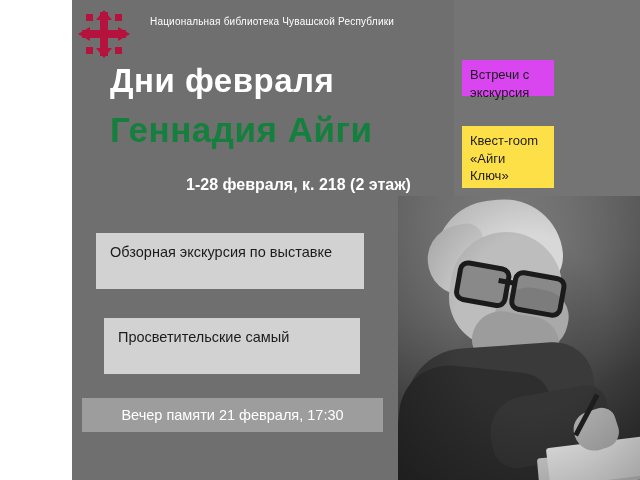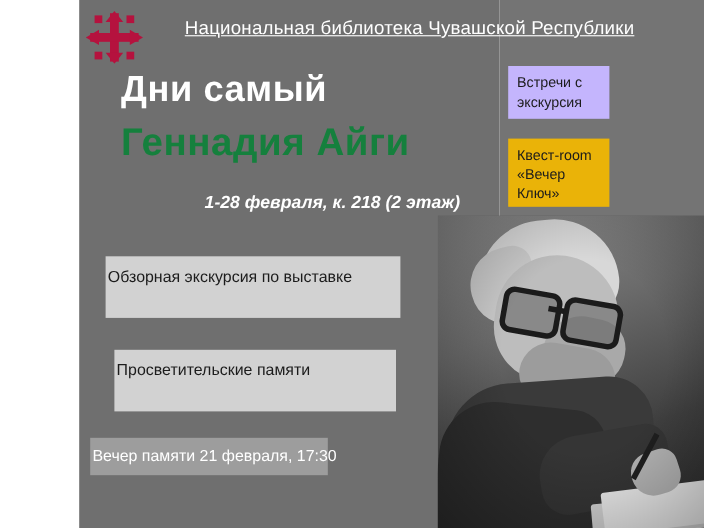--- a/index.html
+++ b/index.html
@@ -202,27 +202,26 @@
   .logo {
     position: absolute;
     left: 78px;
     top: 10px;
     width: 52px;
     height: 48px;
   }
 
   .org-line {
     position: absolute;
-    left: 168px;
+    left: 150px;
     top: 16px;
-    font-size: 17px;
+    font-size: 10px;
     color: #ffffff;
     letter-spacing: 0.2px;
     white-space: nowrap;
-    text-decoration: underline;
   }
 
   .title1 {
     position: absolute;
     left: 110px;
     top: 62px;
     font-size: 33px;
     font-weight: bold;
     color: #ffffff;
     letter-spacing: 0.5px;
@@ -236,48 +235,47 @@
     font-weight: bold;
     color: #15803d;
     letter-spacing: 0.5px;
     white-space: nowrap;
   }
   .subtitle {
     position: absolute;
     left: 186px;
     top: 176px;
     font-size: 16px;
-    font-style: italic;
     font-weight: bold;
     color: #ffffff;
     white-space: nowrap;
   }
 
   
   .box {
     position: absolute;
     background: #d2d2d2;
     color: #1c1c1c;
     font-size: 14.5px;
     line-height: 1.35;
-    padding: 10px 2px;
+    padding: 10px 14px;
     box-sizing: border-box;
   }
   .box-line { display: block; white-space: nowrap; }
 
   #box-excursion { left: 96px; top: 233px; width: 268px; height: 56px; }
   #box-lessons   { left: 104px; top: 318px; width: 256px; height: 56px; }
-  #box-evening   { left: 82px;  top: 398px; width: 216px; height: 34px;
+  #box-evening   { left: 82px;  top: 398px; width: 301px; height: 34px;
                    background: #9d9d9d; color: #ffffff; padding-top: 8px; text-align: center; }
 
   
-  #box-meetings { left: 462px; top: 60px;  width: 92px; height: 48px;
-                  background: #c4b5fd; font-size: 13px; padding: 6px 8px; }
+  #box-meetings { left: 462px; top: 60px;  width: 92px; height: 36px;
+                  background: #d946ef; font-size: 13px; padding: 6px 8px; }
   #box-quest    { left: 462px; top: 126px; width: 92px; height: 62px;
-                  background: #eab308; font-size: 13px; padding: 6px 8px; }
+                  background: #fde047; font-size: 13px; padding: 6px 8px; }
 </style>
 </head>
 <body>
 
 <div id="poster">
 
   <div class="left-margin"></div>
   <div class="grey-panel"></div>
   <div class="right-panel"></div>
 
@@ -316,40 +314,40 @@
         <polygon points="26,0 34,10 18,10"></polygon>
         <polygon points="26,48 34,38 18,38"></polygon>
         <polygon points="0,24 12,17 12,31"></polygon>
         <polygon points="52,24 40,17 40,31"></polygon>
       </g>
     </svg>
   </div>
 
   <div class="org-line">Национальная библиотека Чувашской Республики</div>
 
-  <div class="title1">Дни самый</div>
+  <div class="title1">Дни февраля</div>
   <div class="title2">Геннадия Айги</div>
   <div class="subtitle">1-28 февраля, к. 218 (2 этаж)</div>
 
   <div class="box" id="box-excursion">
     <span class="box-line">Обзорная экскурсия по выставке</span>
   </div>
 
   <div class="box" id="box-lessons">
-    <span class="box-line">Просветительские памяти</span>
+    <span class="box-line">Просветительские самый</span>
   </div>
 
   <div class="box" id="box-evening">
     <span class="box-line">Вечер памяти 21 февраля, 17:30</span>
   </div>
 
   <div class="box" id="box-meetings">
     <span class="box-line">Встречи с</span>
     <span class="box-line">экскурсия</span>
   </div>
 
   <div class="box" id="box-quest">
     <span class="box-line">Квест-room</span>
-    <span class="box-line">«Вечер</span>
+    <span class="box-line">«Айги</span>
     <span class="box-line">Ключ»</span>
   </div>
 
 </div>
 
 </body></html>

